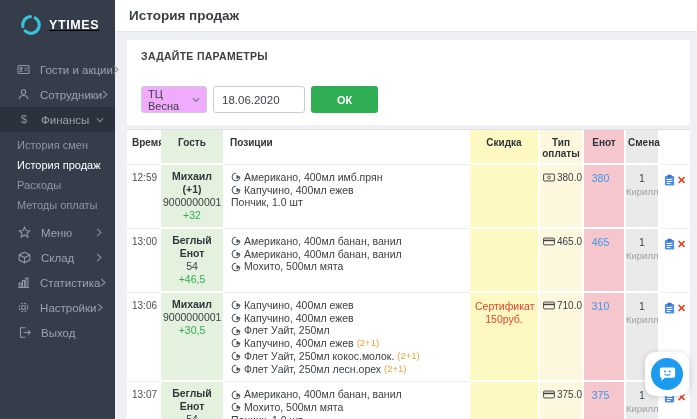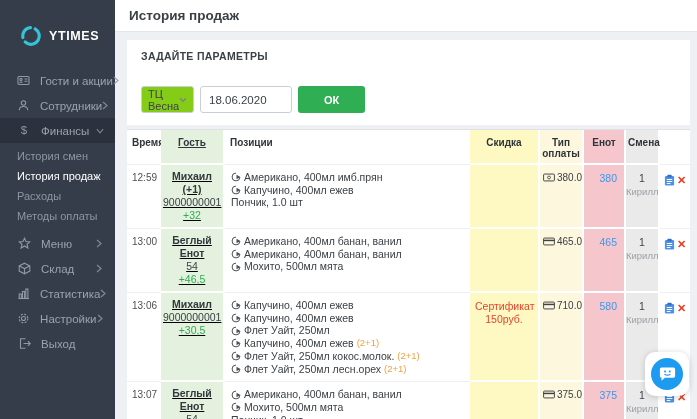--- a/index.html
+++ b/index.html
@@ -2,71 +2,71 @@
 <html><head>
 <meta charset="utf-8">
 <style>
   html,body{margin:0;padding:0;}
   body{
     width:697px;height:419px;position:relative;overflow:hidden;
     font-family:"Liberation Sans", sans-serif;background:#eef0f3;
   }
   
   .sidebar{position:absolute;left:0;top:0;width:115px;height:419px;background:#343d49;z-index:2;}
-  .logo{display:flex;align-items:center;gap:6px;padding:24px 0 0 19px;margin-bottom:20px;}
+  .logo{display:flex;align-items:center;gap:6px;padding:13px 0 0 19px;margin-bottom:20px;text-decoration:underline;}
   .logo-text{color:#fff;font-size:12.5px;font-weight:700;letter-spacing:.6px;}
   .side-item{display:flex;align-items:center;height:25px;padding:0 11px 0 17px;color:#9aa3ad;font-size:11.5px;cursor:pointer;}
   .side-item .ic{width:14px;margin-right:10px;display:flex;justify-content:center;color:#8f98a3;}
   .side-item .lbl{flex:1;white-space:nowrap;}
   .side-item .chev{width:8px;display:flex;opacity:.8;}
   .side-item.expanded{background:#2b323d;}
   .submenu{padding:3px 0 5px 0;}
   .sub-item{padding:4px 10px 4px 17px;font-size:11px;color:#8d96a1;cursor:pointer;white-space:nowrap;}
   .sub-item.active{color:#ffffff;}
   .fin-sign{font-size:11.5px;line-height:11px;}
   
   .main{position:absolute;left:115px;top:0;right:0;bottom:0;}
   .topbar{height:31px;background:#fff;border-bottom:1px solid #e3e5e8;display:flex;align-items:center;padding-left:14px;}
   .page-title{font-size:13.5px;font-weight:700;color:#3a3f44;}
   .content{padding:8px 7px 0 12px;}
   .filter-card{background:#fff;padding:10px 14px 12px;margin-bottom:4px;}
   .params-label{font-size:10.5px;font-weight:700;color:#3a4045;letter-spacing:.3px;margin-bottom:24px;}
   .filter-row{display:flex;align-items:center;gap:6px;}
-  .select-box{width:53px;height:27px;border:1px solid #c9cfd4;border-radius:3px;display:flex;align-items:center;
-    justify-content:space-between;padding:0 6px;font-size:11px;color:#3c4247;background:#84cc16;box-sizing:border-box;cursor:pointer;}
+  .select-box{width:66px;height:27px;border:1px solid #c9cfd4;border-radius:3px;display:flex;align-items:center;
+    justify-content:space-between;padding:0 6px;font-size:11px;color:#3c4247;background:#f0abfc;box-sizing:border-box;cursor:pointer;}
   .date-input{width:92px;height:27px;border:1px solid #c9cfd4;border-radius:3px;padding:0 8px;font-size:11.5px;
     color:#3c4247;box-sizing:border-box;font-family:"Liberation Sans",sans-serif;}
   .ok-btn{height:27px;padding:0 26px;background:#2fae53;border:none;border-radius:3px;color:#fff;
     font-size:11px;font-weight:700;cursor:pointer;font-family:"Liberation Sans",sans-serif;}
   
   .table-card{background:#fff;border-top:1px solid #dfe2e5;}
   .trow{display:grid;grid-template-columns:34px 64px 1fr 70px 44px 42px 34px 30px;}
   .trow>div{box-sizing:border-box;}
-  .band-green{background:#e3f1de;text-decoration:underline;}
+  .band-green{background:#e3f1de;}
   .band-blue{background:#fef9c3;}
   .band-yellow{background:#fdf7de;}
   .band-pink{background:#f5c7cd;}
   .band-gray{background:#eaeaea;}
   .band{border-right:2px solid #fff;border-bottom:2px solid #fff;}
   .th{font-size:10px;font-weight:700;color:#2f353a;padding:7px 2px 4px 2px;text-align:center;line-height:11px;min-height:27px;}
   .th.left{text-align:left;padding-left:5px;}
   .plain{border-bottom:1px solid #efefef;}
   .c-time{font-size:10px;color:#4a5055;padding:7px 0 0 5px;}
   .c-guest{text-align:center;padding:5px 2px;line-height:13px;}
   .g-name{font-size:10.5px;font-weight:700;color:#32383d;}
   .g-id{font-size:10.5px;color:#3c4247;}
   .g-bonus{font-size:10.5px;color:#2fae53;}
   .c-items{padding:6px 4px 6px 6px;}
   .item-line{display:flex;align-items:center;font-size:10.5px;color:#3b4146;line-height:12.7px;white-space:nowrap;}
   .item-line .tico{display:flex;margin-right:3px;flex:0 0 auto;}
   .promo{color:#f0a23c;font-size:9.5px;margin-left:3px;}
   .c-disc{text-align:center;padding:7px 5px;font-size:10.5px;color:#e4452f;line-height:13px;}
   .c-pay{padding:7px 0 0 3px;font-size:10px;color:#3b4146;display:block;white-space:nowrap;}
   .c-pay .pico{display:inline-block;vertical-align:-1px;margin-right:2px;}
-  .c-sum{text-align:right;padding:7px 7px 0 0;font-size:10.5px;color:#3e97f0;}
+  .c-sum{text-align:center;padding:7px 7px 0 0;font-size:10.5px;color:#3e97f0;}
   .c-shift{text-align:center;padding-top:7px;font-size:10.5px;color:#3f454a;line-height:13px;}
   .cashier{font-size:9.5px;color:#9aa0a6;}
   .c-act{padding:6px 0 0 4px;white-space:nowrap;}
   .act-copy{display:inline-block;cursor:pointer;margin-right:2px;vertical-align:middle;}
   .act-del{display:inline-block;cursor:pointer;color:#e8402a;font-weight:700;font-size:11px;vertical-align:middle;}
   
   .chat-card{position:absolute;right:8px;bottom:23px;width:44px;height:44px;background:#fff;border-radius:10px;
     box-shadow:0 1px 6px rgba(0,0,0,.18);display:flex;align-items:center;justify-content:center;cursor:pointer;}
   .chat-circle{width:32px;height:32px;border-radius:50%;background:#1d9bf0;display:flex;align-items:center;justify-content:center;}
 </style>
@@ -394,21 +394,21 @@
                 </span>
                 <span>Флет Уайт, 250мл лесн.орех</span>
                 <span class="promo">(2+1)</span>
               </div>
             </div>
             <div class="c-disc band band-blue">Сертификат 150руб.</div>
             <div class="c-pay band band-yellow"><span class="pico"><svg width="12" height="9" viewBox="0 0 14 10">
                   <rect x="0.7" y="1" width="12.6" height="8" rx="1" fill="none" stroke="#3b4146" stroke-width="1.1"></rect>
                   <rect x="0.7" y="2.9" width="12.6" height="1.7" fill="#3b4146"></rect>
                 </svg></span><span>710.0</span></div>
-            <div class="c-sum band band-pink">580</div>
+            <div class="c-sum band band-pink">310</div>
             <div class="c-shift band band-gray">
               <div>1</div>
               <div class="cashier">Кирилл</div>
             </div>
             <div class="c-act plain"><span class="act-copy"><svg width="11" height="12" viewBox="0 0 12 13">
                   <rect x="1" y="2.2" width="10" height="10.3" rx="1.4" fill="#4a90e8"></rect>
                   <rect x="3.6" y="0.8" width="4.8" height="2.6" rx="0.9" fill="#2f6fd0"></rect>
                   <rect x="3" y="5.4" width="6" height="1.1" fill="#fff"></rect>
                   <rect x="3" y="7.6" width="6" height="1.1" fill="#fff"></rect>
                   <rect x="3" y="9.8" width="4" height="1.1" fill="#fff"></rect>

